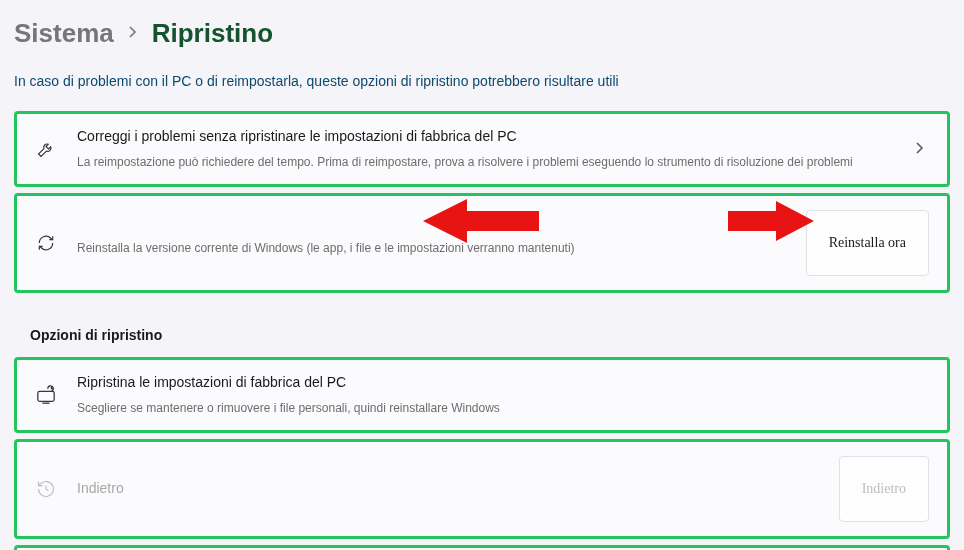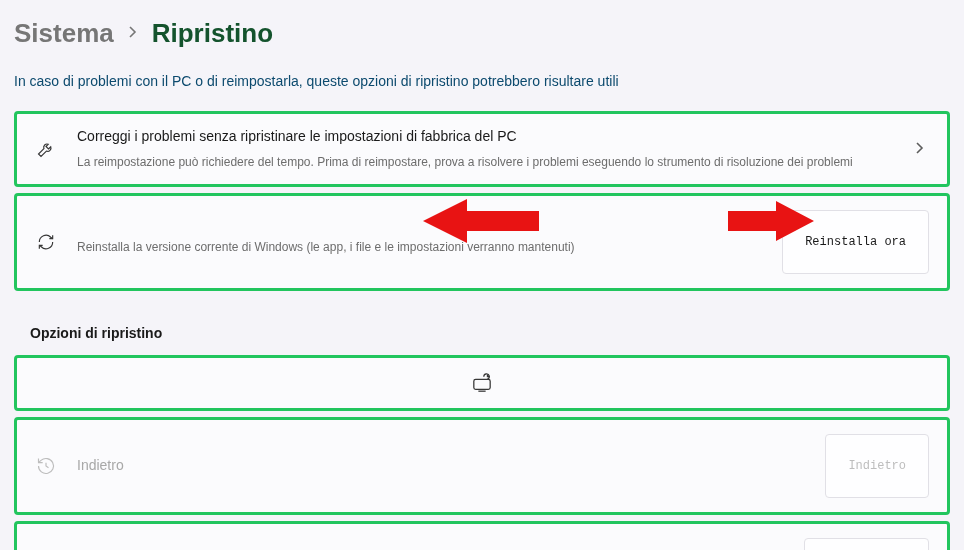--- a/index.html
+++ b/index.html
@@ -72,25 +72,25 @@
     font-size: 12px;
     color: #6d6d6d;
     line-height: 1.35;
     margin-top: 10px;
   }
   .btn {
     background: #fefeff;
     border: 1px solid #e1e0e6;
     border-radius: 4px;
     padding: 24px 22px;
-    font-size: 12px;
+    font-size: 14px;
     color: #1a1a1a;
     cursor: pointer;
     white-space: nowrap;
-    font-family: Liberation Mono, monospace;
+    font-family: Liberation Serif, serif;
   }
   .btn.disabled { color: #bdbdbd; cursor: default; }
   .chev {
     color: #5d5d5d;
     font-size: 14px;
     padding: 0 4px;
     cursor: pointer;
   }
   .section-header {
     font-size: 14px;
@@ -156,20 +156,24 @@
 
 <div class="card">
   <div class="card-icon">
     <svg width="22" height="20" viewBox="0 0 24 22" fill="none" stroke="currentColor" stroke-width="1.4">
       <rect x="3" y="7" width="18" height="11" rx="2"></rect>
       <path d="M8 20h8"></path>
       <path d="M14 4a3 3 0 1 1 4 2.8"></path>
       <path d="M18 2v2h2"></path>
     </svg>
   </div>
+  <div class="card-text">
+    <div class="card-title">Ripristina le impostazioni di fabbrica del PC</div>
+    <div class="card-desc">Scegliere se mantenere o rimuovere i file personali, quindi reinstallare Windows</div>
+  </div>
 </div>
 
 <div class="card disabled">
   <div class="card-icon">
     <svg width="20" height="20" viewBox="0 0 24 24" fill="none" stroke="currentColor" stroke-width="1.4">
       <path d="M3 12a9 9 0 1 0 3-6.7L3 8"></path>
       <path d="M3 3v5h5"></path>
       <path d="M12 8v4l3 2"></path>
     </svg>
   </div>

